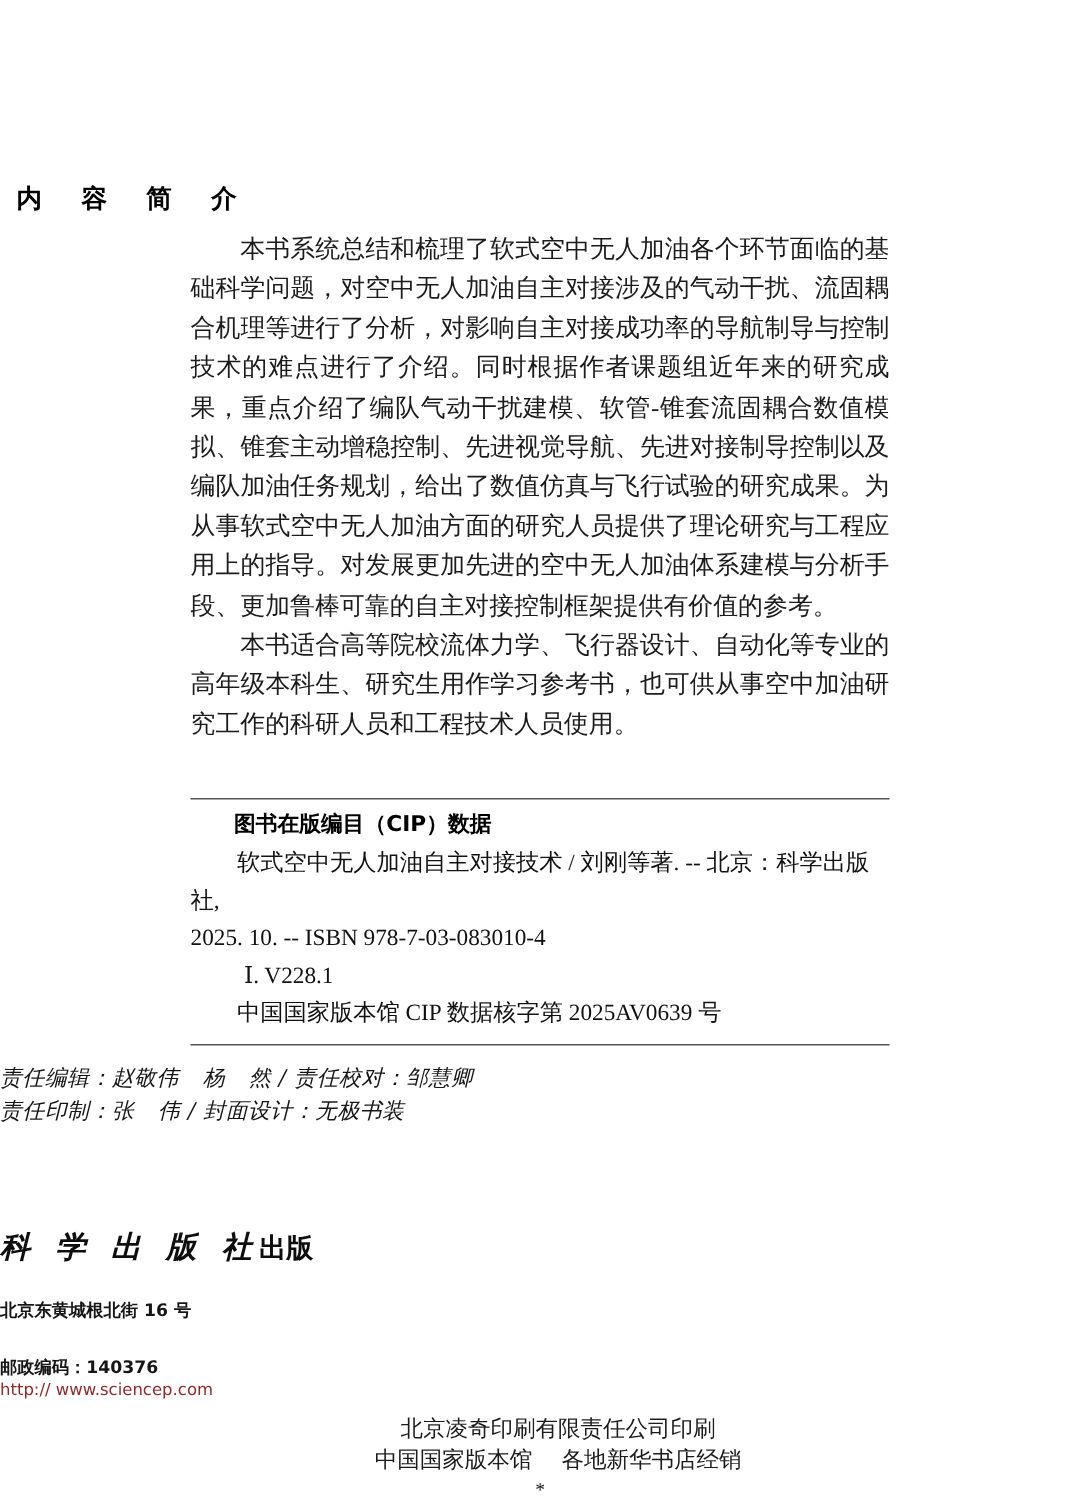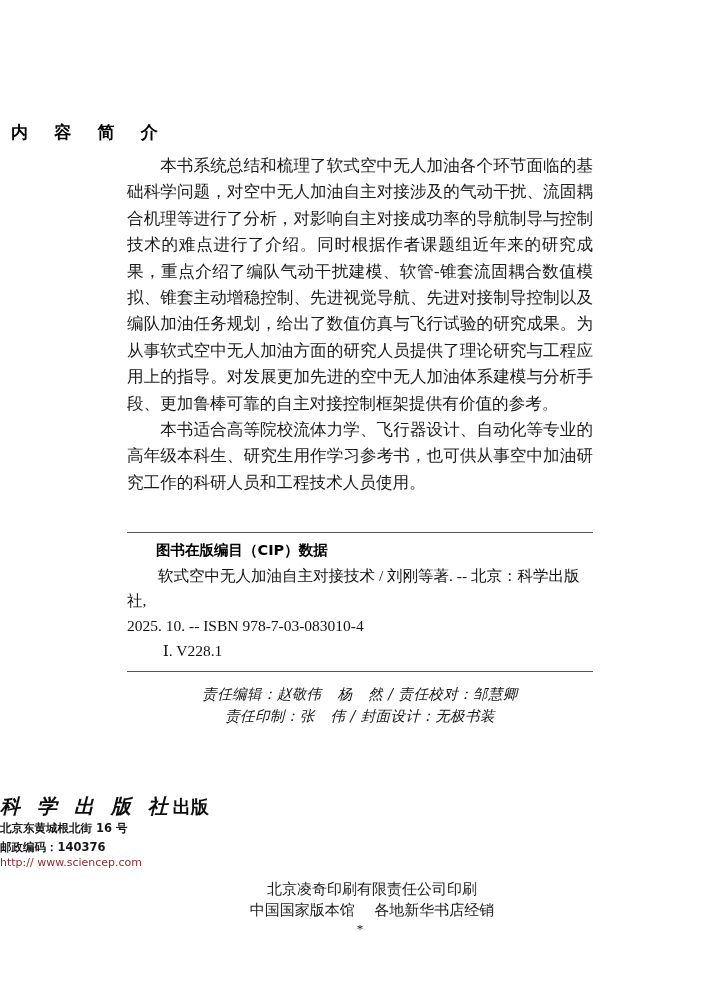--- a/index.html
+++ b/index.html
@@ -73,21 +73,20 @@
   .cip-line.no-indent {
     text-indent: 0;
   }
   .cip-line.sub-indent {
     text-indent: 2.3em;
   }
 
   
   .credits {
     margin-top: 11px;
-    text-align: center;
     font-family: "DejaVu Serif", "Liberation Serif", serif;
     font-style: italic;
     font-size: 14.5px;
     line-height: 22px;
     color: #151515;
   }
   .credits div {
     letter-spacing: 0.4px;
   }
   .sp2 { display: inline-block; width: 1.1em; }
@@ -110,21 +109,21 @@
     font-weight: bold;
     letter-spacing: 0;
     font-size: 18px;
   }
   .imprint-addr {
     font-family: "DejaVu Sans", "Liberation Sans", sans-serif;
     font-weight: bold;
     font-size: 11.5px;
     line-height: 16px;
     color: #161616;
-    margin-top: 3px;
+    margin-top: 22px;
   }
   .imprint-url {
     font-family: "DejaVu Sans", "Liberation Sans", sans-serif;
     font-size: 11px;
     line-height: 16px;
     color: #8d2b2b;
   }
 
   
   .printing {
@@ -164,20 +163,21 @@
   <div class="abstract">
     <p>本书系统总结和梳理了软式空中无人加油各个环节面临的基础科学问题，对空中无人加油自主对接涉及的气动干扰、流固耦合机理等进行了分析，对影响自主对接成功率的导航制导与控制技术的难点进行了介绍。同时根据作者课题组近年来的研究成果，重点介绍了编队气动干扰建模、软管-锥套流固耦合数值模拟、锥套主动增稳控制、先进视觉导航、先进对接制导控制以及编队加油任务规划，给出了数值仿真与飞行试验的研究成果。为从事软式空中无人加油方面的研究人员提供了理论研究与工程应用上的指导。对发展更加先进的空中无人加油体系建模与分析手段、更加鲁棒可靠的自主对接控制框架提供有价值的参考。</p>
     <p>本书适合高等院校流体力学、飞行器设计、自动化等专业的高年级本科生、研究生用作学习参考书，也可供从事空中加油研究工作的科研人员和工程技术人员使用。</p>
   </div>
 
   <div class="cip-block">
     <div class="cip-title">图书在版编目（CIP）数据</div>
     <div class="cip-line">软式空中无人加油自主对接技术 / 刘刚等著. -- 北京：科学出版社,</div>
     <div class="cip-line no-indent">2025. 10. -- ISBN 978-7-03-083010-4</div>
     <div class="cip-line sub-indent">Ⅰ. V228.1</div>
+    <div class="cip-line">中国国家版本馆 CIP 数据核字第 2025AV0639 号</div>
   </div>
 
   <div class="credits">
     <div><span>责任编辑：赵敬伟</span><span class="sp2"></span><span>杨</span><span class="sp2"></span><span>然 / 责任校对：邹慧卿</span></div>
     <div><span>责任印制：张</span><span class="sp2"></span><span>伟 / 封面设计：无极书装</span></div>
   </div>
 
   <div class="imprint">
     <div class="imprint-name"><span>科 学 出 版 社</span><span class="tail">出版</span></div>
     <div class="imprint-addr">北京东黄城根北街 16 号</div>

